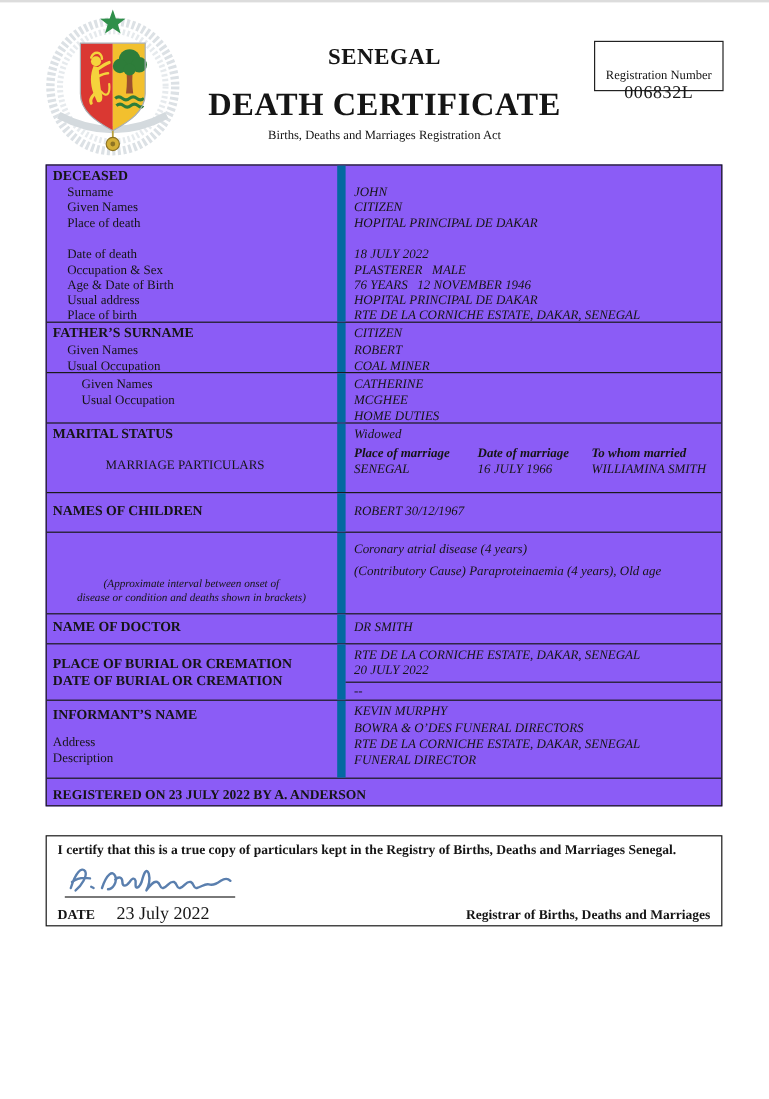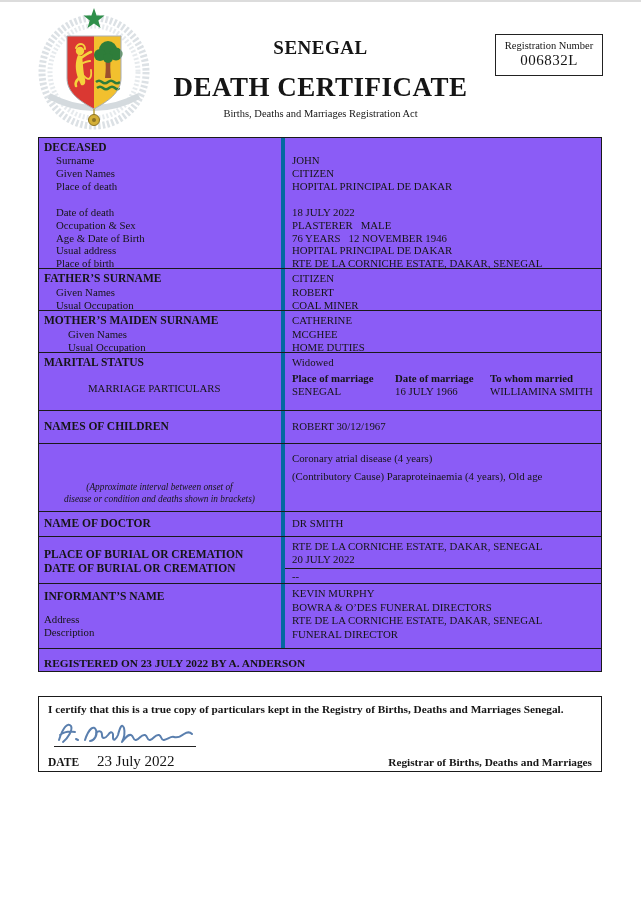--- a/index.html
+++ b/index.html
@@ -11,33 +11,33 @@
   .top-strip{position:absolute;top:0;left:0;right:0;height:2px;background:#dcdcdc;}
 
   
   .emblem{position:absolute;left:34px;top:6px;width:120px;height:124px;}
   .country{position:absolute;left:0;right:0;top:37px;text-align:center;
     font-size:19px;font-weight:bold;letter-spacing:0.5px;}
   .doc-title{position:absolute;left:0;right:0;top:72px;text-align:center;
     font-size:27px;font-weight:bold;letter-spacing:0.5px;}
   .doc-act{position:absolute;left:0;right:0;top:108px;text-align:center;font-size:10.5px;}
   .regbox{position:absolute;left:495px;top:34px;width:108px;height:42px;
-    border:1px solid #222;text-align:center;box-sizing:border-box;padding-top:5px;}
+    border:1px solid #222;text-align:center;box-sizing:border-box;padding-top:23px;}
   .regbox .rlabel{font-size:10.5px;display:block;}
   .regbox .rvalue{font-size:15px;display:block;letter-spacing:0.5px;margin-top:1px;}
 
   
   .cert-table{
     position:absolute;left:38px;top:137px;width:564px;
     border:1.6px solid #1a1a1a;box-sizing:border-box;background:#8b5cf6;
   }
   .trow{display:flex;border-bottom:1px solid #1a1a1a;box-sizing:border-box;}
   .trow:last-child{border-bottom:none;}
   .cl{width:242px;box-sizing:border-box;padding:3px 6px 2px 5px;flex-shrink:0;}
-  .cr{flex:1;border-left:4px solid #0369a1;box-sizing:border-box;padding:3px 6px 2px 7px;}
+  .cr{flex:1;border-left:7px solid #0369a1;box-sizing:border-box;padding:3px 6px 2px 7px;font-style:italic;}
   .sec-title{font-weight:bold;font-size:11.5px;line-height:13px;}
   .sub{font-size:10.8px;line-height:12.9px;margin-left:12px;}
   .sub2{font-size:10.8px;line-height:13.5px;margin-left:24px;}
   .val{font-size:10.8px;line-height:12.9px;white-space:pre-wrap;}
   .val-lh{line-height:13.5px;}
   .gap{height:13px;}
 
   .h-deceased{height:131px;}
   .h-father{height:42px;}
   .h-mother{height:42px;}
@@ -180,21 +180,20 @@
       </div>
       <div class="cr">
         <div class="val val-lh">CITIZEN</div>
         <div class="val val-lh">ROBERT</div>
         <div class="val val-lh">COAL MINER</div>
       </div>
     </div>
 
     <div class="trow h-mother">
       <div class="cl">
-        <div class="sec-title" style="line-height:13.5px">MOTHER’S MAIDEN SURNAME</div>
         <div class="sub2">Given Names</div>
         <div class="sub2">Usual Occupation</div>
       </div>
       <div class="cr">
         <div class="val val-lh">CATHERINE</div>
         <div class="val val-lh">MCGHEE</div>
         <div class="val val-lh">HOME DUTIES</div>
       </div>
     </div>
 

